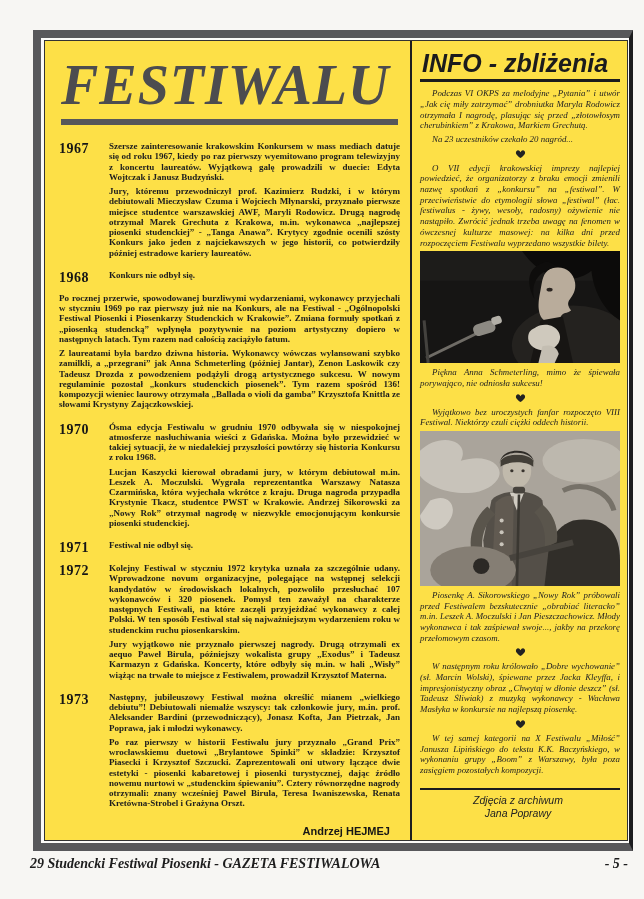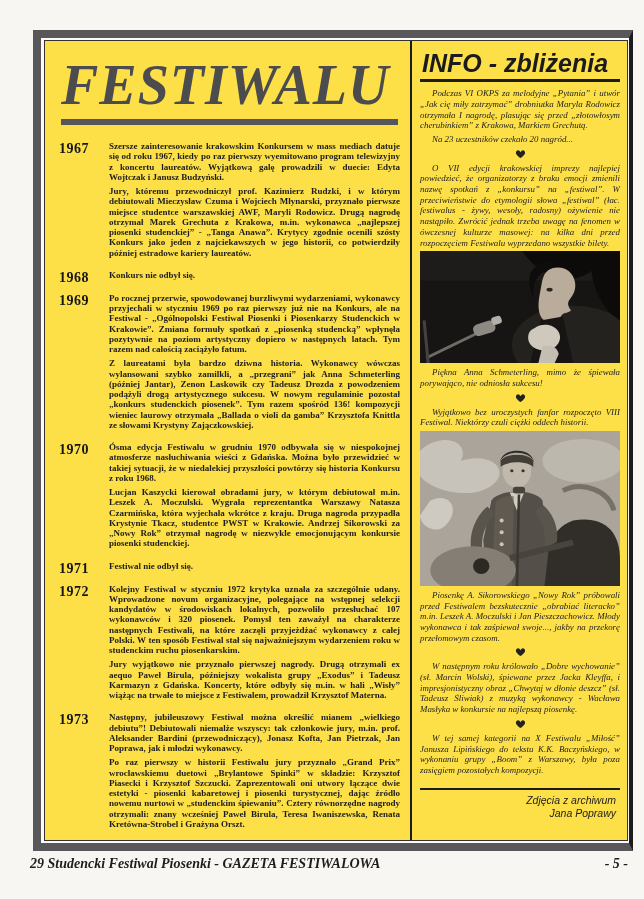--- a/index.html
+++ b/index.html
@@ -50,21 +50,21 @@
   }
   .sb-rule{height:3px;background:#1b1b1d;margin:2px 0 6px 0;}
   .sb-p,.caption{
     font-style:italic;font-size:8.9px;line-height:1.2;text-align:justify;
     margin:0 0 3px 0;text-indent:12px;color:#222;
   }
   .ornament{ text-align:center;margin:3px 0 4px 0;line-height:0;}
   .photo{width:100%;display:block;margin:2px 0 4px 0;}
   .credit-rule{height:2px;background:#1b1b1d;margin:12px 0 4px 0;}
   .credit{
-    text-align:right;font-family:"Liberation Sans",sans-serif;font-style:italic;
+    text-align:center;font-family:"Liberation Sans",sans-serif;font-style:italic;
     font-size:10.5px;line-height:1.25;padding-right:4px;color:#222;
   }
 
   .footer{
     position:absolute;left:30px;right:16px;top:856px;
     display:flex;justify-content:space-between;
     font-family:"Liberation Serif",serif;font-style:italic;font-weight:700;
     font-size:14px;color:#1d1d1d;
   }
 </style>
@@ -87,21 +87,20 @@
       </div>
 
       <div class="entry">
         <div class="year">1968</div>
         <div class="paras">
           <p>Konkurs nie odbył się.</p>
         </div>
       </div>
 
       <div class="entry">
-        <div class="year">1969</div>
         <div class="paras">
           <p>Po rocznej przerwie, spowodowanej burzliwymi wydarzeniami, wykonawcy przyjechali w styczniu 1969 po raz pierwszy już nie na Konkurs, ale na Festiwal - „Ogólnopolski Festiwal Piosenki i Piosenkarzy Studenckich w Krakowie”. Zmiana formuły spotkań z „piosenką studencką” wpłynęła pozytywnie na poziom artystyczny dopiero w następnych latach. Tym razem nad całością zaciążyło fatum.</p>
           <p>Z laureatami była bardzo dziwna historia. Wykonawcy wówczas wylansowani szybko zamilkli, a „przegrani” jak Anna Schmeterling (później Jantar), Zenon Laskowik czy Tadeusz Drozda z powodzeniem podążyli drogą artystycznego sukcesu. W nowym regulaminie pozostał „konkurs studenckich piosenek”. Tym razem spośród 136! kompozycji wieniec laurowy otrzymała „Ballada o violi da gamba” Krzysztofa Knittla ze słowami Krystyny Zajączkowskiej.</p>
         </div>
       </div>
 
       <div class="entry">
         <div class="year">1970</div>
         <div class="paras">
           <p>Ósma edycja Festiwalu w grudniu 1970 odbywała się w niespokojnej atmosferze nasłuchiwania wieści z Gdańska. Można było przewidzieć w takiej sytuacji, że w niedalekiej przyszłości powtórzy się historia Konkursu z roku 1968.</p>

